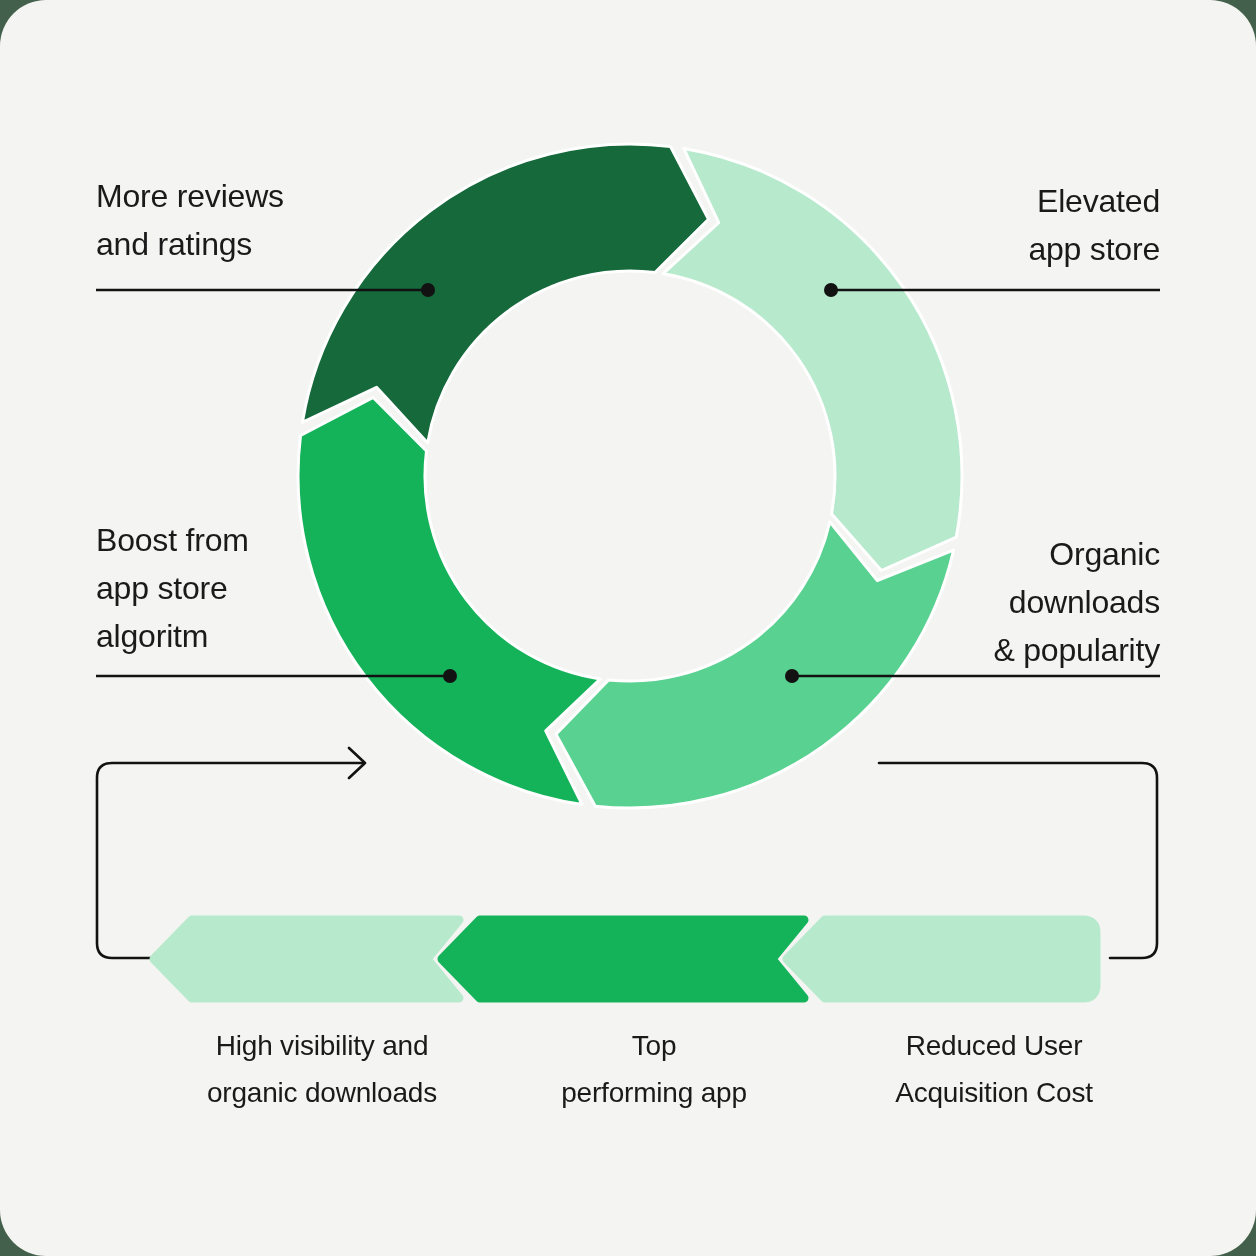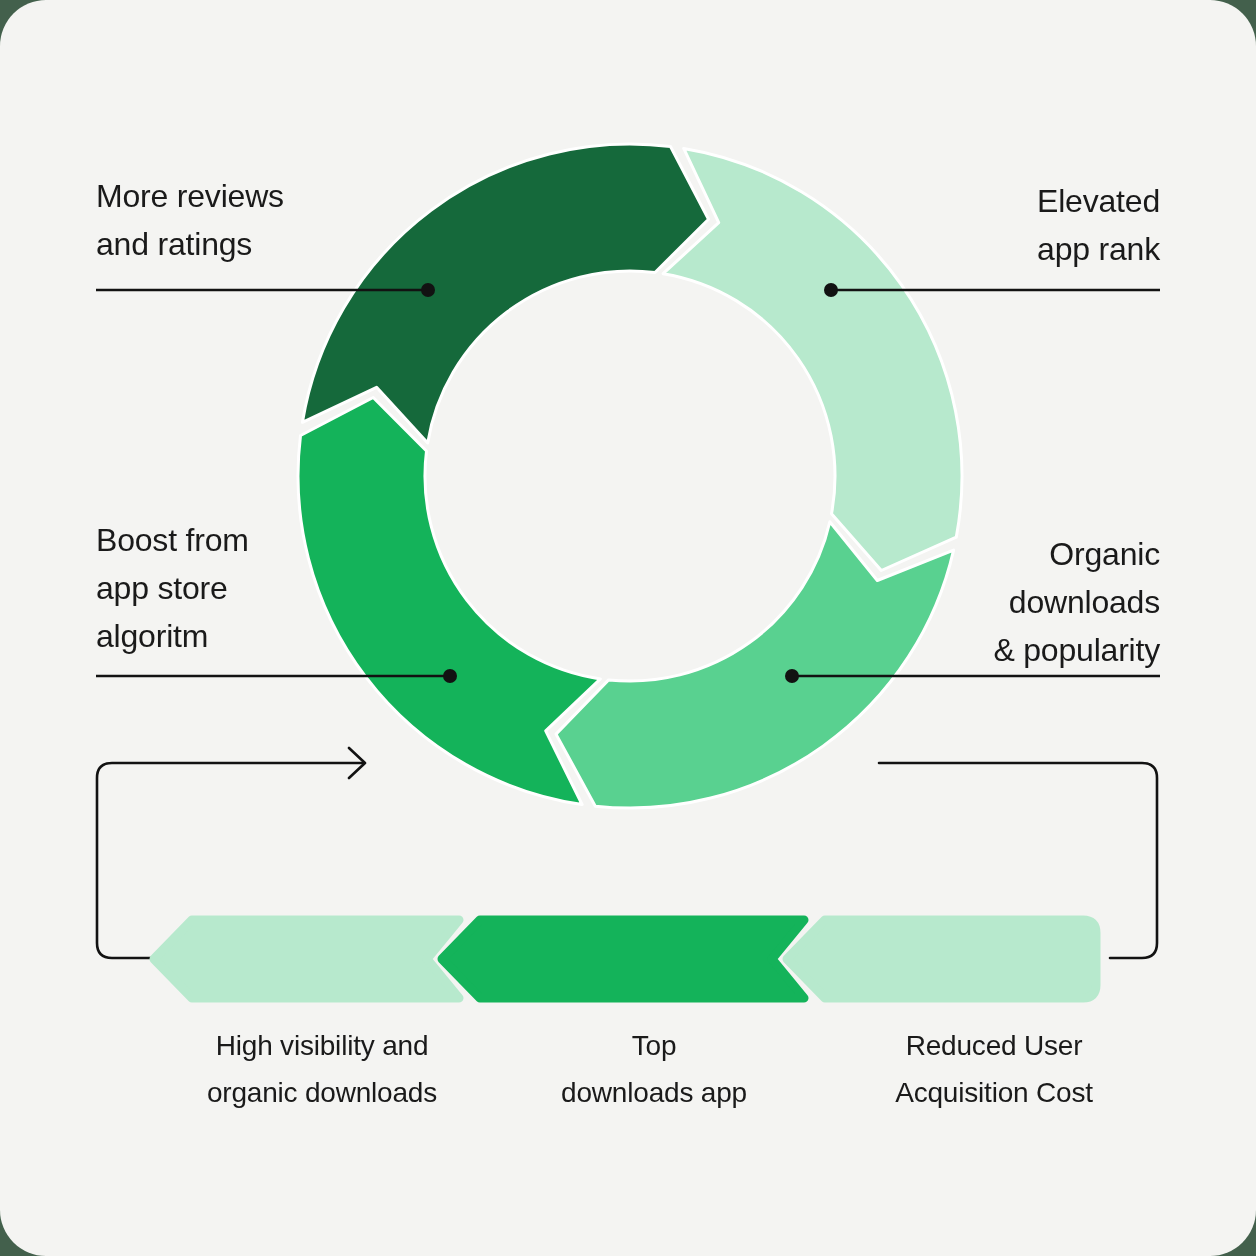--- a/index.html
+++ b/index.html
@@ -80,26 +80,26 @@
   <g id="bar-group">
       <path d="M 154 959 L 192 920 L 459 920 L 427 959 L 459 998 L 192 998 Z" fill="#B7E9CD" stroke="#B7E9CD" stroke-width="9" stroke-linejoin="round"></path>
       <path d="M 442 959 L 480 920 L 804 920 L 772 959 L 804 998 L 480 998 Z" fill="#14B35A" stroke="#14B35A" stroke-width="9" stroke-linejoin="round"></path>
       <path d="M 787 959 L 825 920 L 1083 920 Q 1096 920 1096 933 L 1096 985 Q 1096 998 1083 998 L 825 998 Z" fill="#B7E9CD" stroke="#B7E9CD" stroke-width="9" stroke-linejoin="round"></path>
     </g>
 </svg>
 
 <div class="callout" id="co-more">More reviews
 and ratings</div>
 <div class="callout" id="co-elevated">Elevated
-app rank</div>
+app store</div>
 <div class="callout" id="co-boost">Boost from
 app store
 algoritm</div>
 <div class="callout" id="co-organic">Organic
 downloads
 &amp; popularity</div>
 
 <div class="bar-label" id="bl-high">High visibility and
 organic downloads</div>
 <div class="bar-label" id="bl-top">Top
-downloads app</div>
+performing app</div>
 <div class="bar-label" id="bl-reduced">Reduced User
 Acquisition Cost</div>
 
 </body></html>

